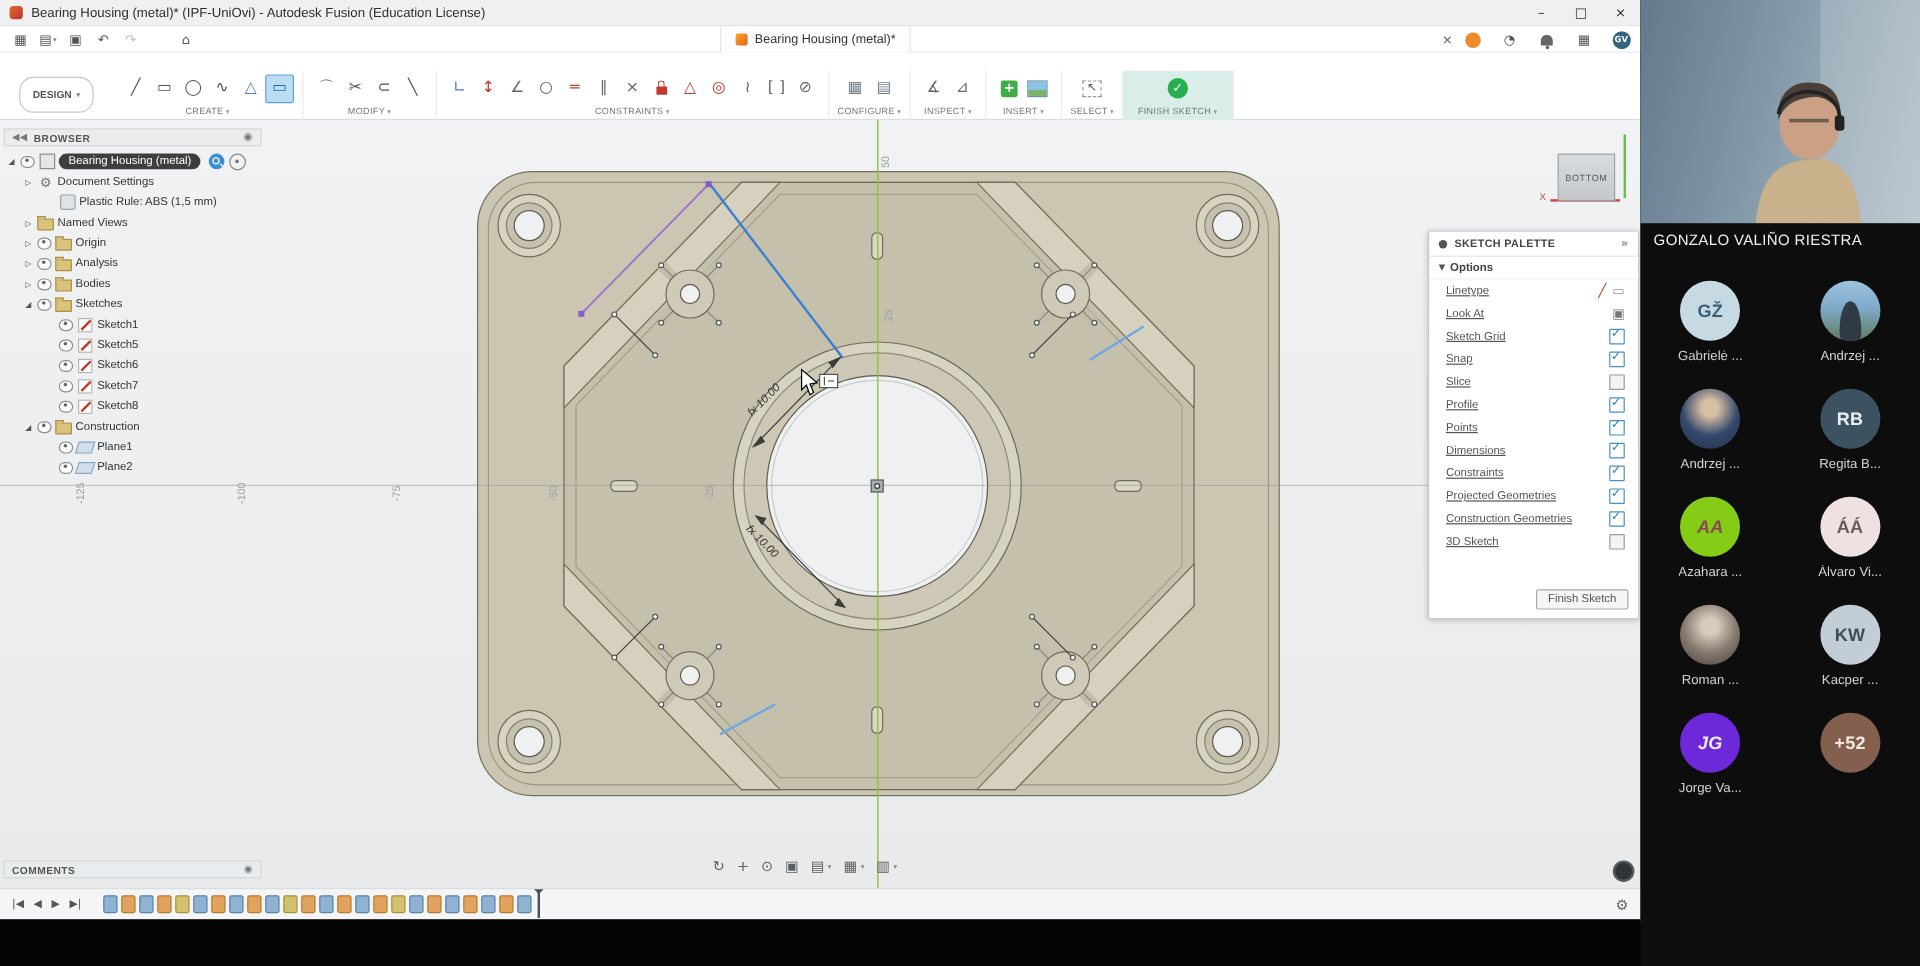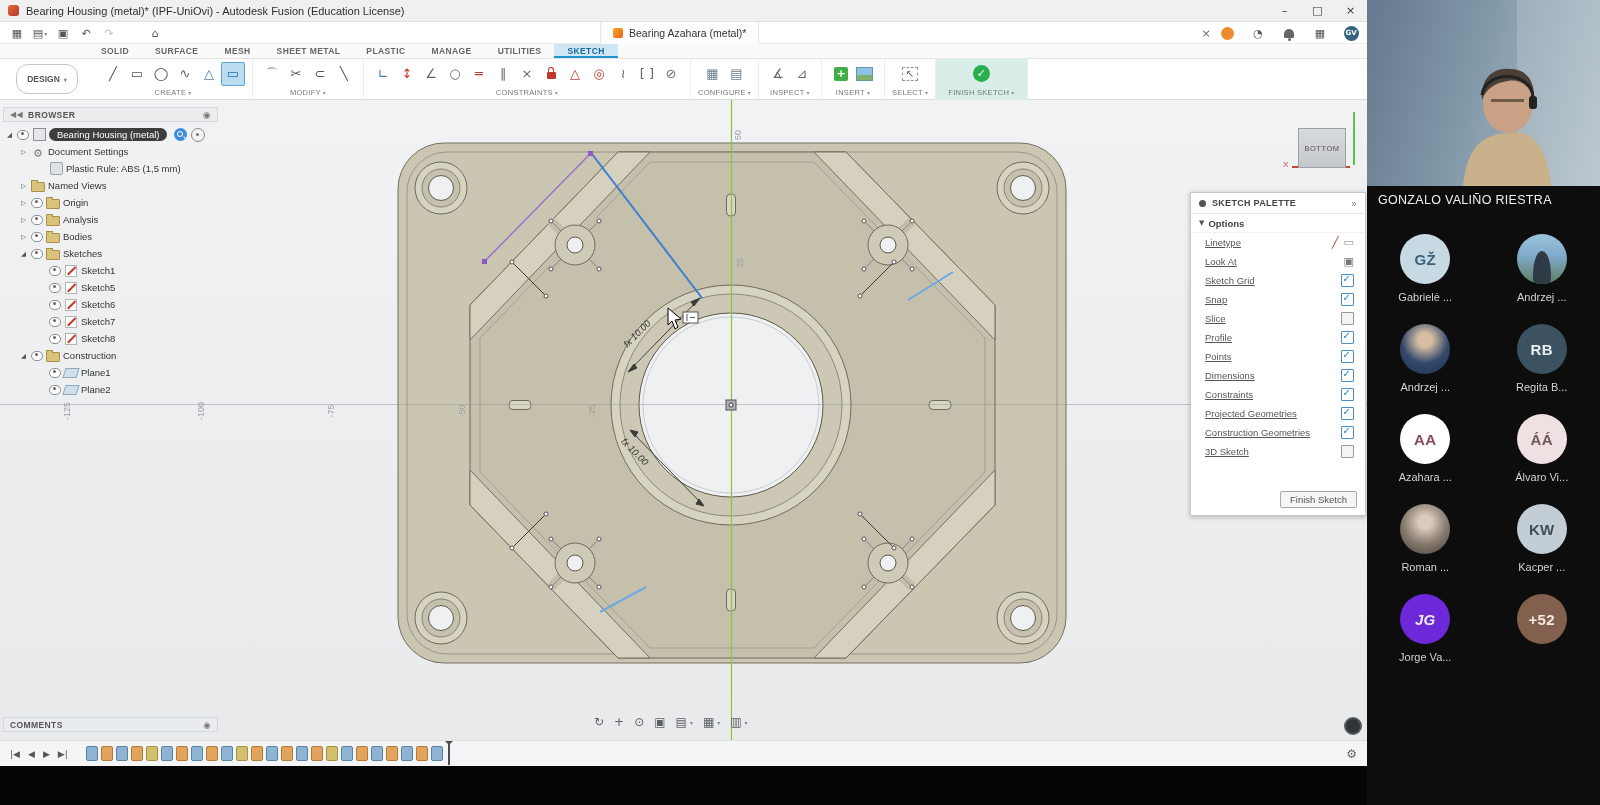--- a/index.html
+++ b/index.html
@@ -170,21 +170,21 @@
         </span>
         <span class="qat-ico ico dim">
           <span>↷</span>
         </span>
         <span class="qat-ico ico gap">
           <span>⌂</span>
         </span>
       </span>
     <span class="doctab">
       <span class="doctab-logo"></span>
-      <span class="doctab-label">Bearing Azahara (metal)*</span>
+      <span class="doctab-label">Bearing Housing (metal)*</span>
     </span>
     <span class="tabstrip-btn ico" style="left:1198px;">×</span>
     <span class="tabstrip-btn ico" style="left:1222px;">+</span>
     <span class="qat-right">
 
     <span class="qat-ico ico">
           <span class="dot-orange"></span>
         </span>
         <span class="qat-ico ico">
           <span>◔</span>
@@ -194,31 +194,20 @@
         </span>
         <span class="qat-ico ico">
           <span>▦</span>
         </span>
         <span class="qat-ico ico">
           <span class="gv">GV</span>
         </span>
       </span>
   </div>
 
-  <div class="rtabs">
-
-  <span class="rtab">SOLID</span>
-      <span class="rtab">SURFACE</span>
-      <span class="rtab">MESH</span>
-      <span class="rtab">SHEET METAL</span>
-      <span class="rtab">PLASTIC</span>
-      <span class="rtab">MANAGE</span>
-      <span class="rtab">UTILITIES</span>
-      <span class="rtab active">SKETCH</span>
-    </div>
 
   <div class="ribbon">
     <span class="design-box">
         <span>DESIGN</span>
         <span class="caret">▾</span>
       </span>
     <div class="rgroups">
       <div class="rgroup">
         <div class="rtools">
             <span class="rtool">
@@ -814,21 +803,21 @@
         </div>
         <div class="pname">Andrzej ...</div>
       </div>
       <div class="ptile">
         <div class="pavatar" style="background: rgb(61, 82, 96);">
           <span class="pinit" style="color: rgb(233, 238, 242);">RB</span>
         </div>
         <div class="pname">Regita B...</div>
       </div>
       <div class="ptile">
-        <div class="pavatar" style="background: #ffffff;">
+        <div class="pavatar" style="background: #84cc16; font-style: italic;">
           <span class="pinit" style="color: rgb(138, 74, 86);">AA</span>
         </div>
         <div class="pname">Azahara ...</div>
       </div>
       <div class="ptile">
         <div class="pavatar" style="background: rgb(239, 224, 226);">
           <span class="pinit" style="color: rgb(106, 90, 92);">ÁÁ</span>
         </div>
         <div class="pname">Álvaro Vi...</div>
       </div>

